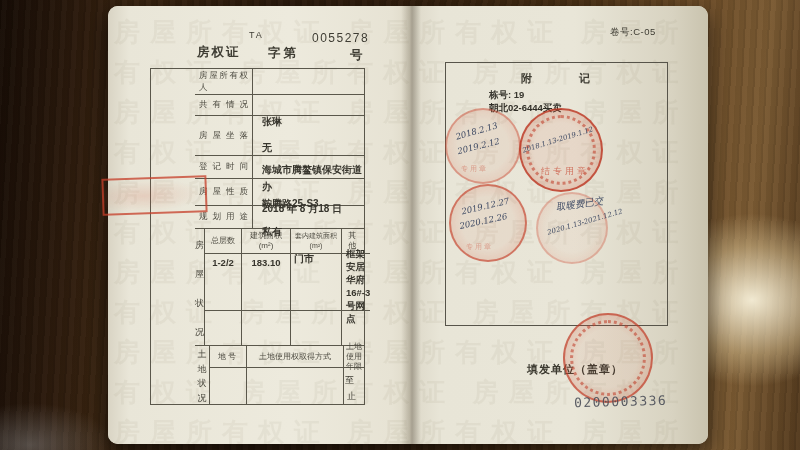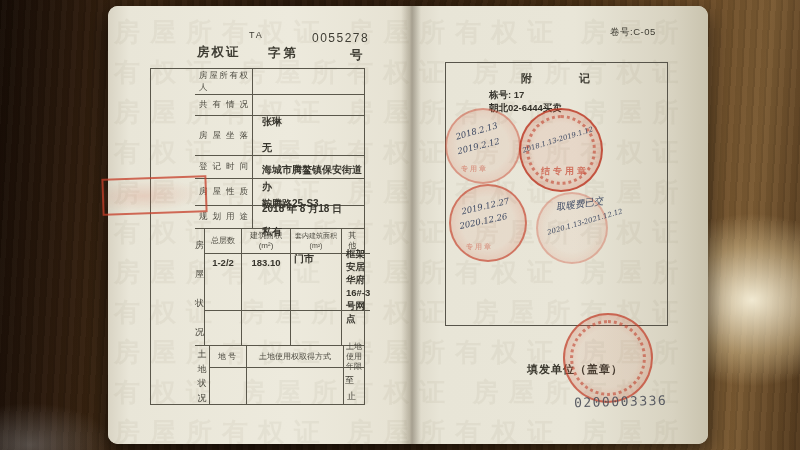--- a/index.html
+++ b/index.html
@@ -52,21 +52,21 @@
     padding:0 0 0 4px;line-height:13px;margin-top:-7px;}
   
   .redbox{position:absolute;left:102px;top:177px;width:101px;height:33px;
     border:2.5px solid rgba(198,62,40,0.75);transform:rotate(-2deg);
     background:radial-gradient(ellipse at 40% 50%, rgba(205,90,65,0.18), rgba(205,90,65,0) 70%);
     filter:blur(0.2px);}
   .stamp{position:absolute;border-radius:50%;box-sizing:border-box;}
   .stamp-ring{position:absolute;inset:5px;border-radius:50%;
     border:3px dotted rgba(192,58,38,0.55);filter:blur(0.3px);}
   .stamp-text{position:absolute;color:rgba(196,60,38,0.65);filter:blur(0.5px);
-    white-space:nowrap;font-weight:700;}
+    white-space:nowrap;font-weight:400;}
   .hw{position:absolute;font-family:"DejaVu Serif",serif;font-style:italic;
     color:#3d4963;white-space:nowrap;}
 </style>
 </head>
 <body>
 
 <div class="stage">
   <div class="wood"></div>
 
   <div class="paper">
@@ -173,21 +173,21 @@
       <div class="t" style="right:10px;top:28px;font-size:9px;">至</div>
       <div class="t" style="right:8px;top:44px;font-size:9px;">止</div>
     </div>
   </div>
 
   <div class="redbox"></div>
 
   <div style="position:absolute;left:445px;top:62px;width:223px;height:264px;border:1px solid #57544a;box-sizing:border-box;">
     <div class="t" style="left:75px;top:8px;font-size:11px;font-weight:700;">附</div>
     <div class="t" style="left:133px;top:8px;font-size:11px;font-weight:700;">记</div>
-    <div class="t" style="left:43px;top:26px;font-size:9.5px;font-weight:700;color:#39372f;">栋号: 17</div>
+    <div class="t" style="left:43px;top:26px;font-size:9.5px;font-weight:700;color:#39372f;">栋号: 19</div>
     <div class="t" style="left:43px;top:39px;font-size:9.5px;font-weight:700;color:#2f2d26;">朝北02-6444买卖</div>
   </div>
 
   <div class="stamp" style="left:445px;top:108px;width:76px;height:76px;border:2px solid rgba(200,70,48,0.42);background:radial-gradient(circle, rgba(210,90,60,0.08) 50%, rgba(210,90,60,0.16) 72%, transparent 78%);">
     <div class="stamp-text" style="left:14px;top:54px;font-size:7px;letter-spacing:2px;opacity:0.6;">专用章</div>
   </div>
   <div class="hw" style="left:455px;top:126px;font-size:8.5px;transform:rotate(-16deg);">2018.2.13</div>
   <div class="hw" style="left:457px;top:141px;font-size:8.5px;transform:rotate(-14deg);">2019.2.12</div>
 
   <div class="stamp" style="left:519px;top:108px;width:84px;height:84px;border:2.5px solid rgba(188,52,32,0.8);background:radial-gradient(circle, rgba(210,90,60,0.10) 48%, rgba(205,80,52,0.22) 70%, transparent 77%);">

